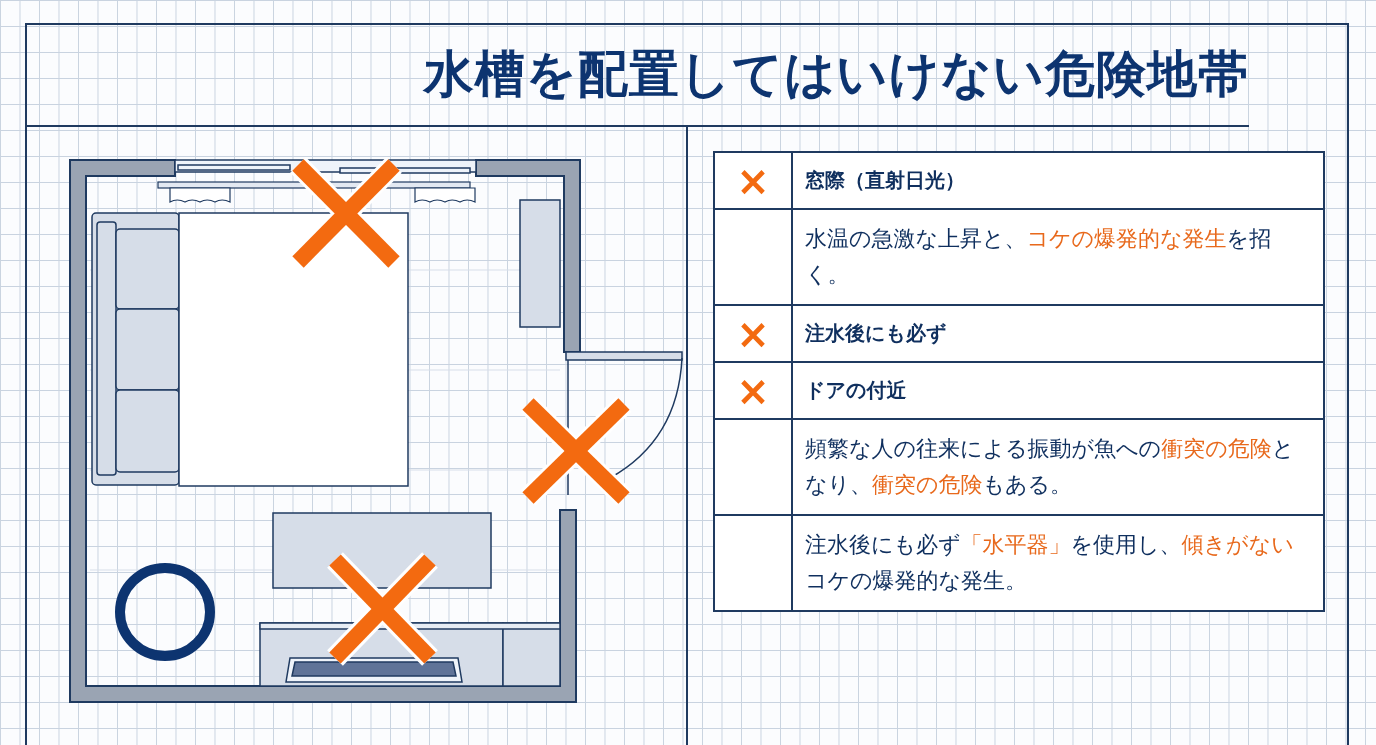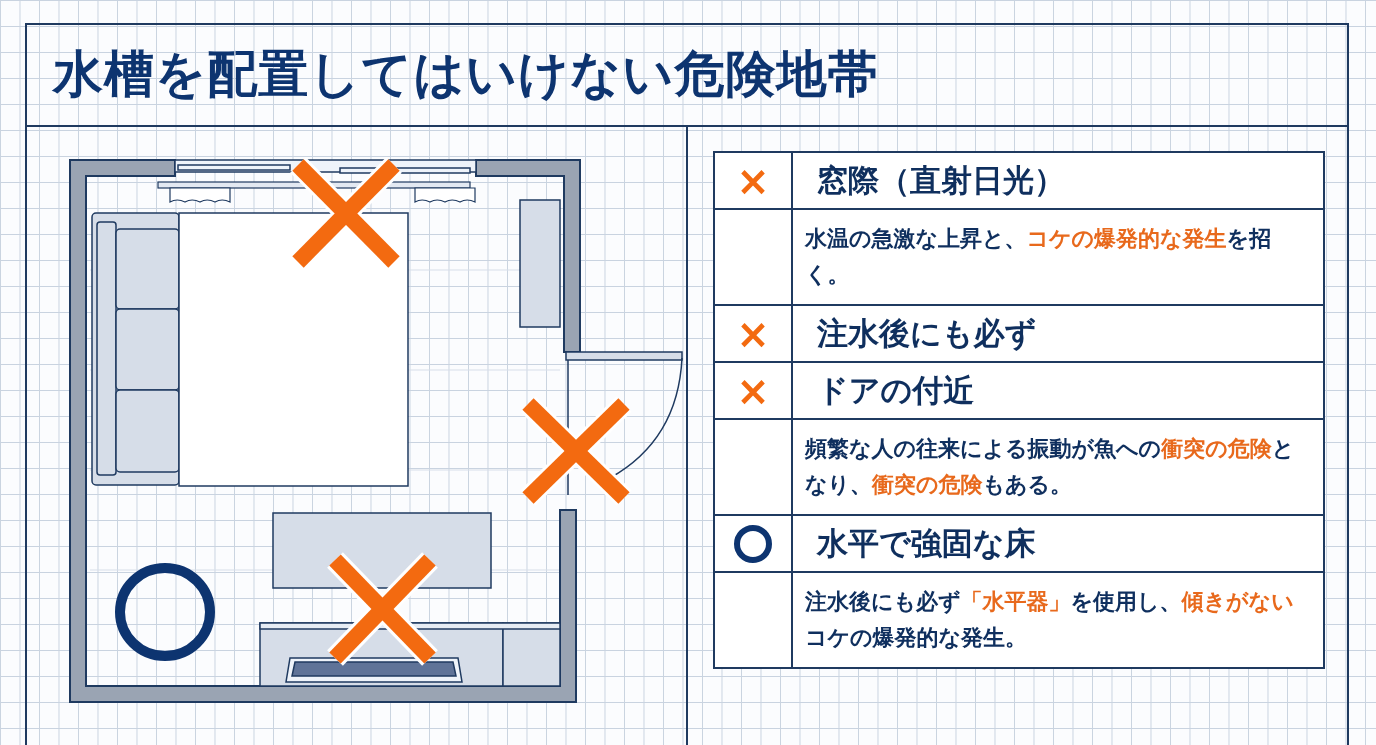--- a/index.html
+++ b/index.html
@@ -7,31 +7,31 @@
     width:1376px;height:745px;overflow:hidden;position:relative;
     background-color:#fbfcfe;
     background-image:
       linear-gradient(to right, #c9d3e0 1px, transparent 1px),
       linear-gradient(to bottom, #c9d3e0 1px, transparent 1px);
     background-size:19.5px 26px;
     font-family:"DejaVu Sans","Liberation Sans",sans-serif;
     color:#0f2f5e;
   }
   .frame{position:absolute;left:25px;top:23px;width:1324px;height:722px;border:2px solid #1f3a60;border-bottom:none;box-sizing:border-box;}
-  .title-bar{position:absolute;left:25px;top:23px;width:1324px;height:104px;border-bottom:2px solid #1f3a60;box-sizing:border-box;display:flex;align-items:center;justify-content:flex-start;padding-left:28px;}
+  .title-bar{position:absolute;left:25px;top:23px;width:1224px;height:104px;border-bottom:2px solid #1f3a60;box-sizing:border-box;display:flex;align-items:center;justify-content:flex-end;padding-left:28px;}
   .title{font-size:50px;font-weight:bold;color:#0d3470;letter-spacing:1px;}
   .divider{position:absolute;left:686px;top:127px;width:2px;height:618px;background:#1f3a60;}
   .plan{position:absolute;left:0;top:0;width:686px;height:745px;}
   .plan svg{position:absolute;left:0;top:0;}
   .panel{position:absolute;left:713px;top:151px;width:612px;}
   table.rules{border-collapse:collapse;width:612px;background:#fff;}
   table.rules td{border:2px solid #1f3a60;vertical-align:middle;}
   td.mark{width:74px;text-align:center;}
-  td.head{height:53px;padding-left:24px;font-size:31px;font-weight:bold;color:#0f2f5e;}
-  td.desc{height:86px;padding:4px 12px;font-size:22px;font-weight:bold;line-height:36px;color:#0f2f5e;}
+  td.head{height:53px;padding-left:12px;font-size:20px;font-weight:bold;color:#0f2f5e;}
+  td.desc{height:86px;padding:4px 12px;font-size:22px;font-weight:normal;line-height:36px;color:#0f2f5e;}
   .hl{color:#e8691c;}
   .xmark{display:inline-block;font-size:40px;font-weight:bold;color:#f36a10;line-height:1;}
   .omark{display:inline-block;width:26px;height:26px;border:6px solid #0d3470;border-radius:50%;vertical-align:middle;}
 </style>
 </head>
 <body>
 
 <div class="frame"></div>
 <div class="title-bar">
   <div class="title">水槽を配置してはいけない危険地帯</div>
@@ -131,22 +131,18 @@
       </tr>
       <tr>
         <td class="mark"><span class="xmark">×</span></td>
         <td class="head">ドアの付近</td>
       </tr>
       <tr>
         <td class="mark"></td>
         <td class="desc"><span>頻繁な人の往来による振動が魚への</span><span class="hl">衝突の危険</span><span>となり、</span><span class="hl">衝突の危険</span><span>もある。</span></td>
       </tr>
       <tr>
-        <td class="mark"><span class="omark"></span></td>
-        <td class="head">水平で強固な床</td>
-      </tr>
-      <tr>
         <td class="mark"></td>
         <td class="desc"><span>注水後にも必ず</span><span class="hl">「水平器」</span><span>を使用し、</span><span class="hl">傾きがない</span><span>コケの爆発的な発生。</span></td>
       </tr>
     </tbody>
   </table>
 </div>
 
 </body></html>

